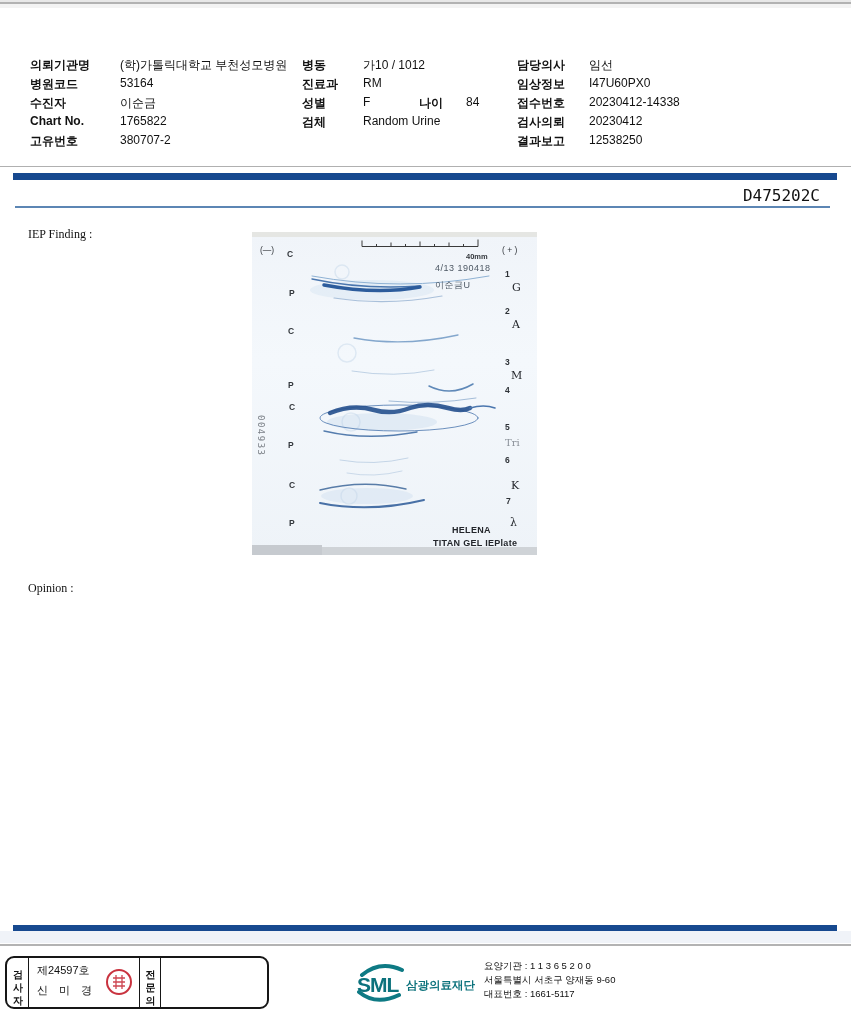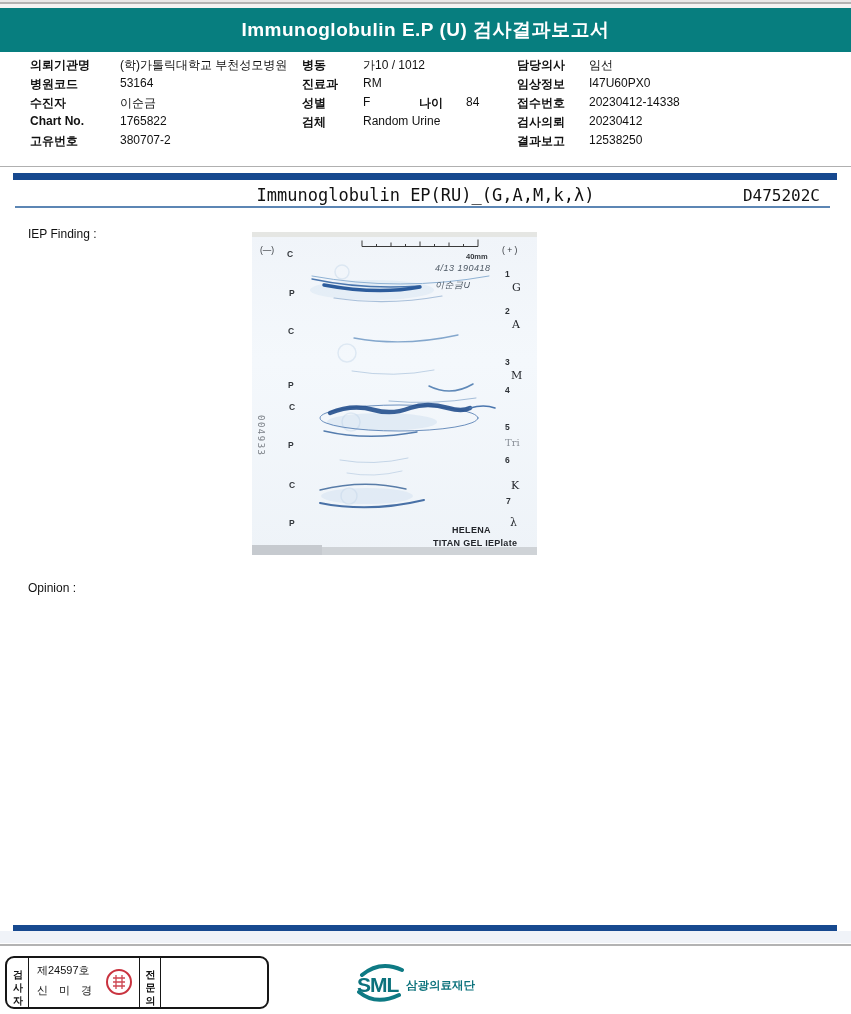--- a/index.html
+++ b/index.html
@@ -17,29 +17,29 @@
   
   .lbl{font-weight:bold;font-size:12px;white-space:nowrap;}
   .val{font-size:12px;white-space:nowrap;}
   
   .hair1{top:166px;left:0;width:851px;height:1px;background:#b0b0b0;}
   .bar-navy-top{top:173px;left:13px;width:824px;height:7px;background:#17498f;}
   .test-underline{top:206px;left:15px;width:815px;height:2px;background:#5c86b4;}
   .test-name{top:185px;left:0;width:851px;text-align:center;
              font-family:"DejaVu Sans Mono","Liberation Mono",monospace;font-size:17px;}
   .test-code{top:186px;right:31px;font-family:"DejaVu Sans Mono","Liberation Mono",monospace;font-size:16px;}
-  .mono-label{font-family:Liberation Sans, sans-serif;font-size:12px;}
+  .mono-label{font-family:Liberation Serif, serif;font-size:12px;}
   
   .gel{top:232px;left:252px;width:285px;height:323px;
        background:linear-gradient(180deg,#f0f4f9 0%,#f4f8fc 40%,#eef3f8 100%);}
   .gel .t{position:absolute;font-size:8.5px;color:#33373c;font-weight:bold;}
   .gel .num{position:absolute;font-size:8.5px;color:#2e3237;font-weight:bold;}
   .gel .big{position:absolute;font-family:"DejaVu Serif","Liberation Serif",serif;
             font-size:11px;color:#23262b;}
-  .gel .scan{position:absolute;font-size:9px;color:#4d5864;letter-spacing:0.5px;font-style:italic;}
+  .gel .scan{position:absolute;font-size:9px;color:#4d5864;letter-spacing:0.5px;}
   .gel .brand{position:absolute;font-size:9px;font-weight:bold;color:#23262b;letter-spacing:0.3px;}
   .serial{position:absolute;left:14px;top:183px;font-size:9px;color:#7a7f86;
           font-family:"DejaVu Sans Mono",monospace;letter-spacing:1.5px;
           transform:rotate(90deg);transform-origin:0 0;white-space:nowrap;}
   
   .opinion-label{top:581px;left:28px;}
   .opinion-text{top:580px;left:165px;font-size:13px;}
   
   .bar-navy-bottom{top:925px;left:13px;width:824px;height:6px;background:#17498f;}
   .pale-strip{top:931px;left:0;width:851px;height:12px;background:#f0f3f8;}
@@ -62,23 +62,20 @@
 </style>
 </head>
 <body>
 
 <div class="page">
 
   <div class="abs top-strip1"></div>
   <div class="abs top-strip2"></div>
   <div class="abs top-strip3"></div>
 
-  <div class="abs banner">
-    <span class="banner-title">Immunoglobulin E.P (U) 검사결과보고서</span>
-  </div>
 
   <span class="abs lbl" style="left:30px;top:57px">의뢰기관명</span>
   <span class="abs val" style="left:120px;top:57px">(학)가톨릭대학교 부천성모병원</span>
   <span class="abs lbl" style="left:30px;top:76px">병원코드</span>
   <span class="abs val" style="left:120px;top:76px">53164</span>
   <span class="abs lbl" style="left:30px;top:95px">수진자</span>
   <span class="abs val" style="left:120px;top:95px">이순금</span>
   <span class="abs lbl" style="left:30px;top:114px">Chart No.</span>
   <span class="abs val" style="left:120px;top:114px">1765822</span>
   <span class="abs lbl" style="left:30px;top:133px">고유번호</span>
@@ -101,21 +98,20 @@
   <span class="abs val" style="left:589px;top:76px">I47U60PX0</span>
   <span class="abs lbl" style="left:517px;top:95px">접수번호</span>
   <span class="abs val" style="left:589px;top:95px">20230412-14338</span>
   <span class="abs lbl" style="left:517px;top:114px">검사의뢰</span>
   <span class="abs val" style="left:589px;top:114px">20230412</span>
   <span class="abs lbl" style="left:517px;top:133px">결과보고</span>
   <span class="abs val" style="left:589px;top:133px">12538250</span>
 
   <div class="abs hair1"></div>
   <div class="abs bar-navy-top"></div>
-  <div class="abs test-name">Immunoglobulin EP(RU)_(G,A,M,k,λ)</div>
   <div class="abs test-code">D475202C</div>
   <div class="abs test-underline"></div>
 
   <span class="abs mono-label" style="left:28px;top:227px">IEP Finding :</span>
 
   <div class="abs gel">
     <svg width="285" height="323" viewBox="0 0 285 323" style="position:absolute;left:0;top:0">
 
       <rect x="0" y="0" width="285" height="5" fill="#e3e3df" opacity="0.85"></rect>
       <rect x="0" y="315" width="285" height="8" fill="#cfd3d7"></rect>
@@ -219,14 +215,19 @@
     <div class="role role2">전문의</div>
   </div>
 
   <svg width="50" height="44" viewBox="0 0 50 44" class="abs" style="left:355px;top:961px">
     <path d="M7,14 Q25,-1 47,9" stroke="#0e7a84" stroke-width="4" fill="none" stroke-linecap="round"></path>
     <text x="2" y="31" font-size="21" font-weight="bold" fill="#0c727c" font-family="Liberation Sans, sans-serif" letter-spacing="-1">SML</text>
     <path d="M4,31 Q21,45 44,34" stroke="#0e7a84" stroke-width="4" fill="none" stroke-linecap="round"></path>
   </svg>
   <span class="abs orgname">삼광의료재단</span>
 
+  <div class="abs finfo">
+    <div>요양기관 : 1 1 3 6 5 2 0 0</div>
+    <div>서울특별시 서초구 양재동 9-60</div>
+    <div>대표번호 : 1661-5117</div>
+  </div>
 
 </div>
 
 </body></html>

